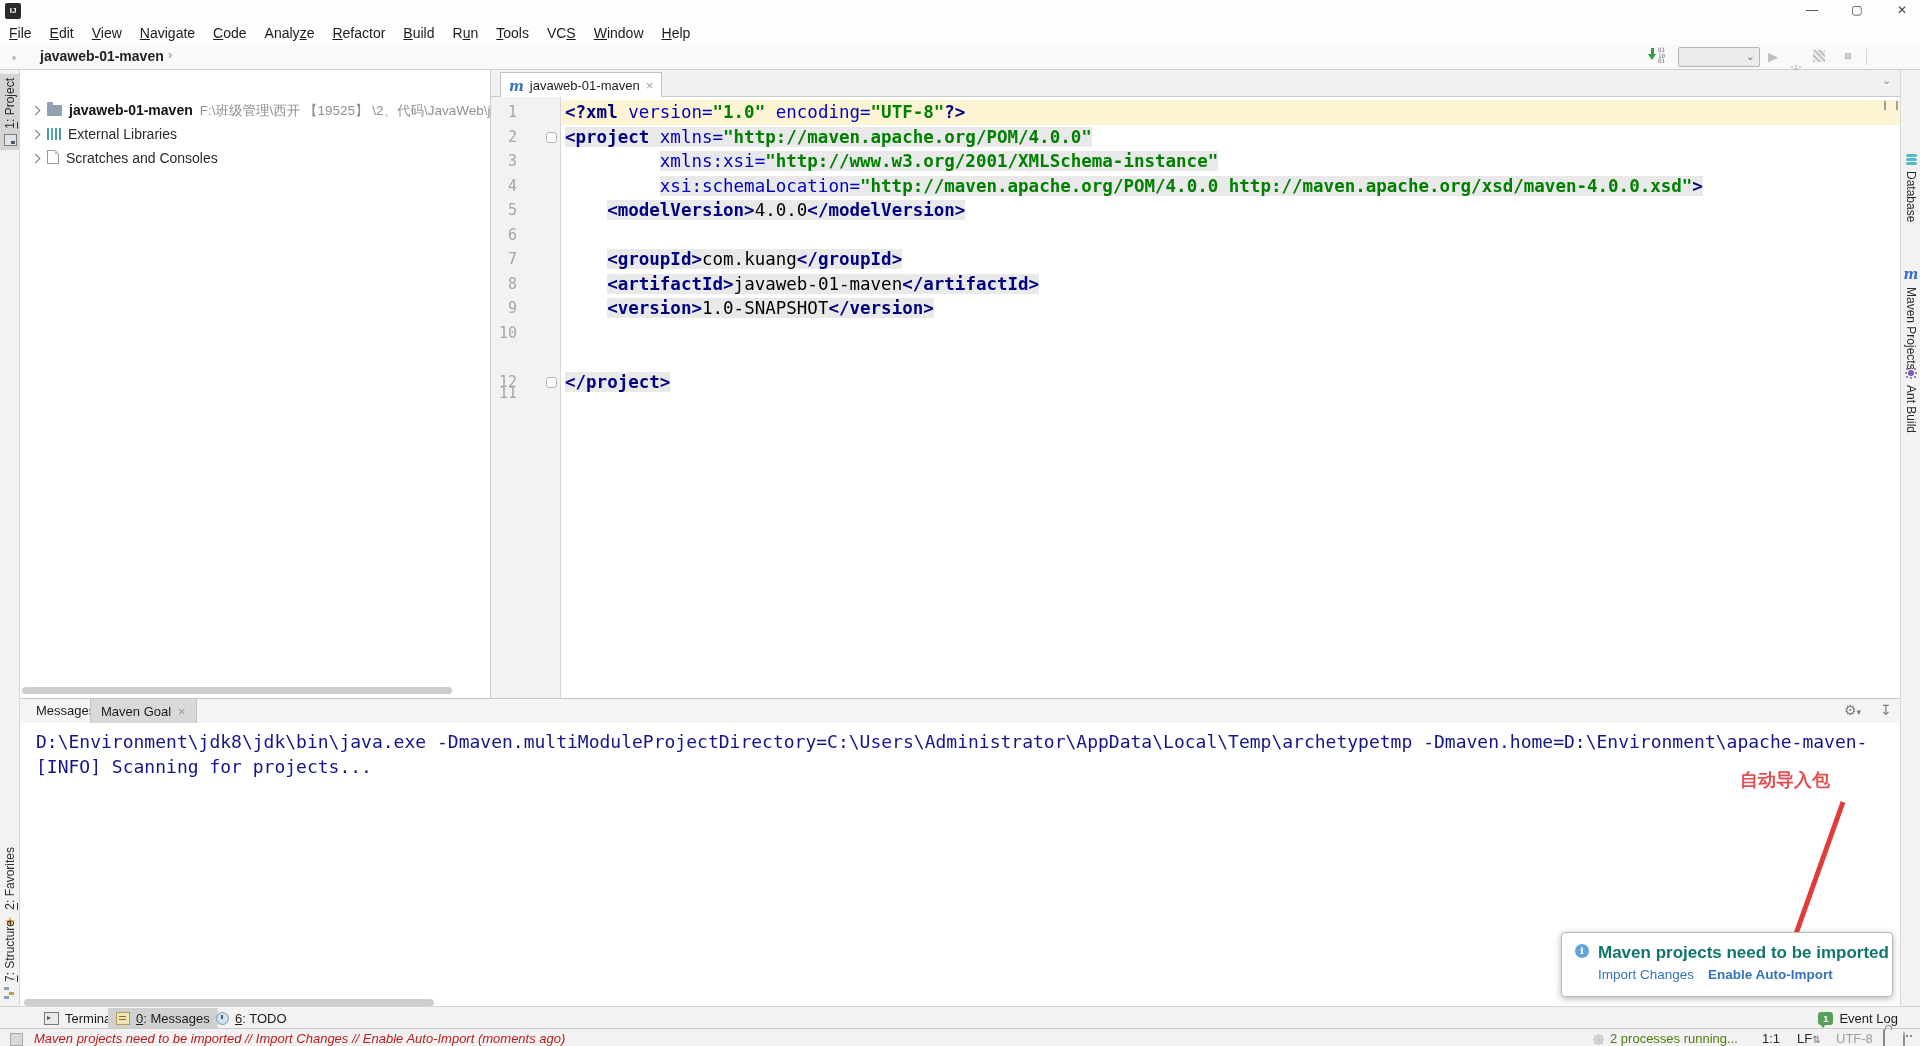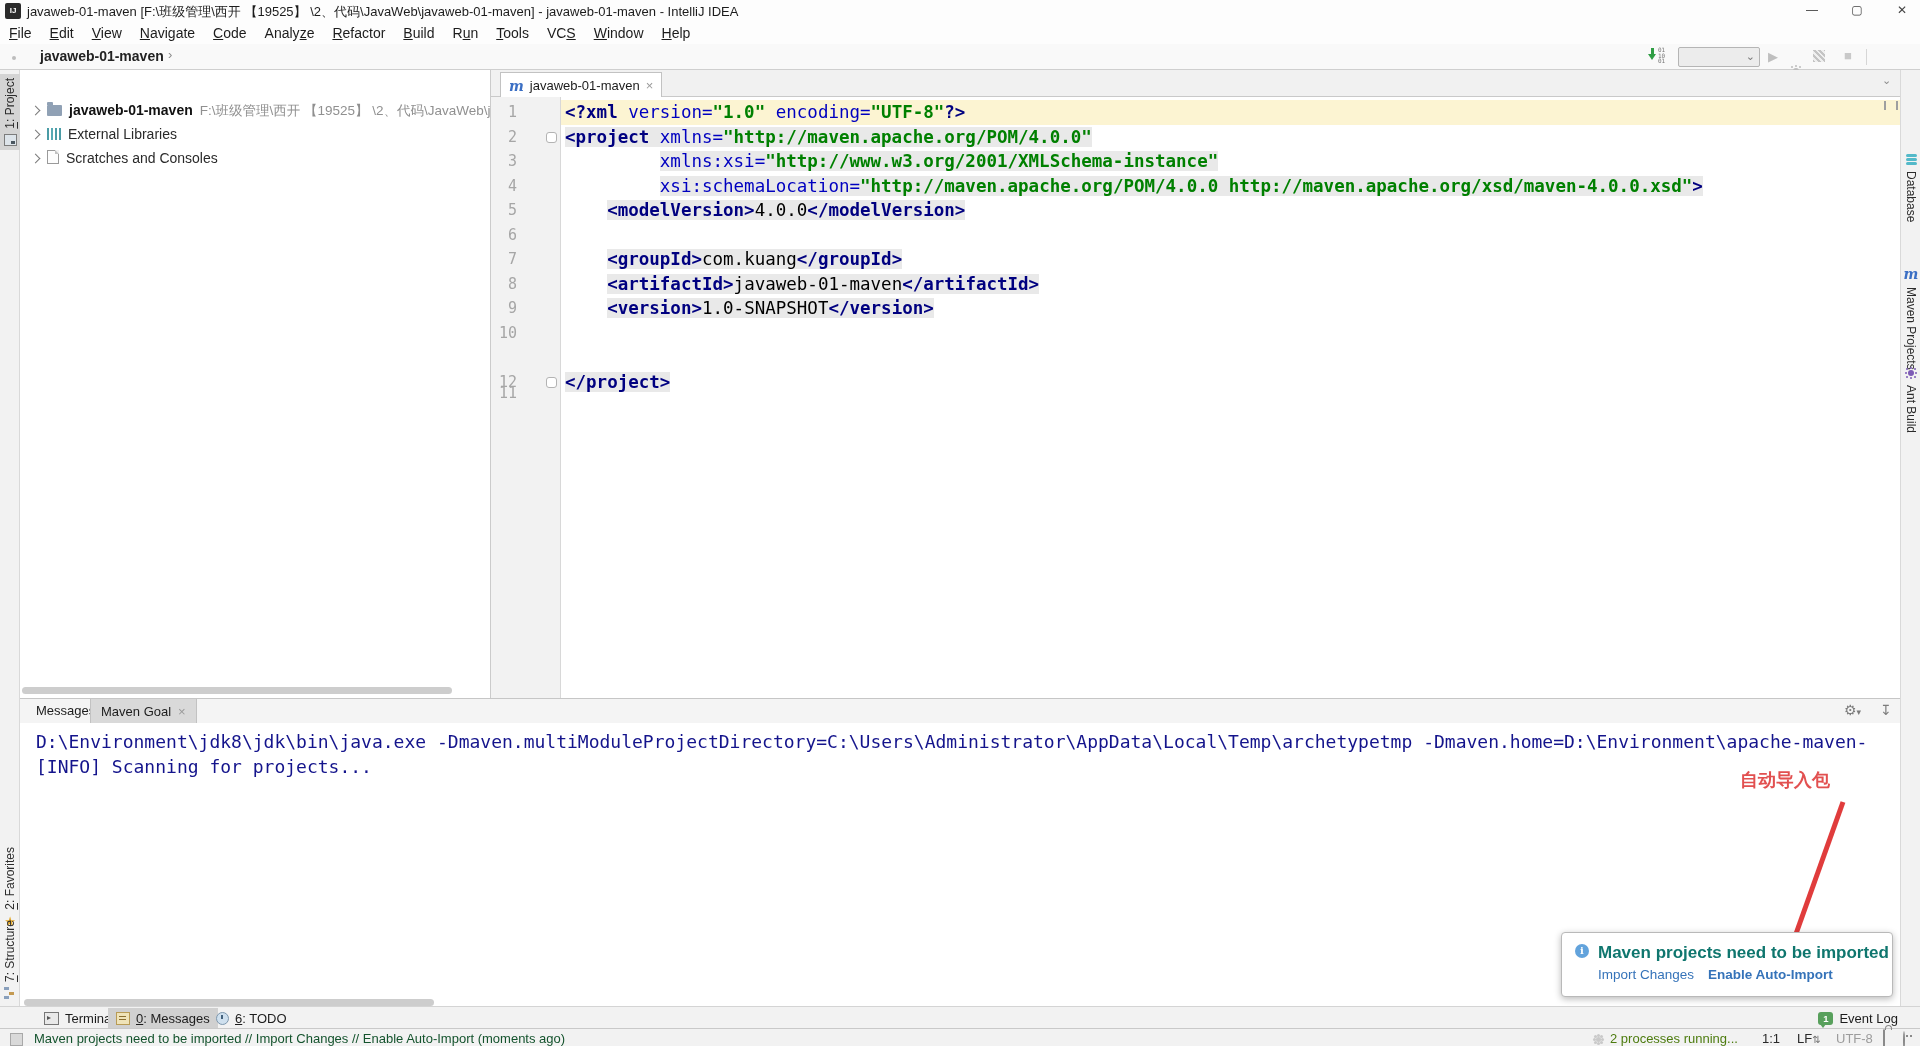--- a/index.html
+++ b/index.html
@@ -85,21 +85,21 @@
   
   #toolbtn-bar{left:0;top:1006px;width:1920px;height:22px;background:#f2f2f2;border-top:1px solid #d4d4d4;box-sizing:border-box;}
   .toolbtn{position:absolute;top:1px;height:20px;display:flex;align-items:center;gap:6px;padding:0 8px;font-size:13px;color:#1c1c1c;}
   .toolbtn.active{background:#d0d0d0;}
   #eventlog{position:absolute;right:22px;top:1px;height:20px;display:flex;align-items:center;gap:6px;font-size:13px;}
   .ic-balloon{width:15px;height:13px;background:#58a05c;border-radius:3px;color:#fff;font-size:9.5px;font-weight:bold;
               text-align:center;line-height:13px;position:relative;}
   .ic-balloon::after{content:"";position:absolute;left:2px;bottom:-3px;border-left:3px solid transparent;border-right:3px solid transparent;border-top:4px solid #58a05c;}
   #statusbar{left:0;top:1028px;width:1920px;height:18px;background:#f2f2f2;border-top:1px solid #c9c9c9;box-sizing:border-box;}
   #status-sq{position:absolute;left:10px;top:4px;width:11px;height:11px;background:#d9d9d9;border:1px solid #a8a8a8;}
-  #status-msg{position:absolute;left:34px;top:2px;font-size:13px;color:#14532d;}
+  #status-msg{position:absolute;left:34px;top:2px;font-size:13px;color:#b91c1c;font-style:italic;}
   .st-item{position:absolute;top:2px;font-size:13px;color:#2a2a2a;}
   .st-link{color:#4d7c0f;}
   .st-dim{color:#9c9c9c;}
   
   .ic{display:inline-block;}
   .ic-folder{width:15px;height:11px;background:#90a1b5;border-radius:1px;position:relative;top:1px;}
   .ic-folder::before{content:"";position:absolute;top:-3px;left:0;width:6px;height:3px;background:#90a1b5;border-radius:1px 1px 0 0;}
   .ic-library{width:14px;height:12px;position:relative;top:1px;
      background:linear-gradient(90deg,#4b9ca6 0 2px,transparent 2px 4px,#57aab4 4px 6px,transparent 6px 8px,#4b9ca6 8px 10px,transparent 10px 12px,#4b9ca6 12px 14px);}
   .ic-scratch{width:10px;height:12px;background:#fdfdfd;border:1px solid #9a9a9a;position:relative;top:1px;}
@@ -134,21 +134,20 @@
   .ic-hector{width:11px;height:11px;border:1.5px solid #8a8a8a;border-radius:50%;position:relative;}
   .ic-hector::before{content:"";position:absolute;left:2px;top:3px;width:2px;height:2px;background:#8a8a8a;box-shadow:4px 0 #8a8a8a;}
   .ic-spin{width:5px;height:5px;border-radius:50%;background:#c9c9c9;box-shadow:0 -4px 0 -1px #c9c9c9,0 4px 0 -1px #c9c9c9,4px 0 0 -1px #c9c9c9,-4px 0 0 -1px #c9c9c9,3px 3px 0 -1px #c9c9c9,-3px 3px 0 -1px #c9c9c9,3px -3px 0 -1px #c9c9c9,-3px -3px 0 -1px #c9c9c9;}
   u{text-decoration:underline;}
 </style>
 </head>
 <body>
 
 <div class="abs" id="titlebar">
   <div class="abs" id="app-logo">IJ</div>
-  <div class="abs" id="window-title">javaweb-01-maven [F:\班级管理\西开 【19525】 \2、代码\JavaWeb\javaweb-01-maven] - javaweb-01-maven - IntelliJ IDEA</div>
   <div class="abs wbtn" style="left:1795px;">—</div>
   <div class="abs wbtn" style="left:1840px;">▢</div>
   <div class="abs wbtn" style="left:1885px;">✕</div>
 </div>
 
 <div class="abs" id="menubar"><span class="menu-item"><u>F</u>ile</span><span class="menu-item"><u>E</u>dit</span><span class="menu-item"><u>V</u>iew</span><span class="menu-item"><u>N</u>avigate</span><span class="menu-item"><u>C</u>ode</span><span class="menu-item">Analy<u>z</u>e</span><span class="menu-item"><u>R</u>efactor</span><span class="menu-item"><u>B</u>uild</span><span class="menu-item">R<u>u</u>n</span><span class="menu-item"><u>T</u>ools</span><span class="menu-item">VC<u>S</u></span><span class="menu-item"><u>W</u>indow</span><span class="menu-item"><u>H</u>elp</span></div>
 
 <div class="abs" id="navbar">
   <div class="abs" id="crumb-dot"></div>
   <div class="abs" id="breadcrumb">javaweb-01-maven</div>

